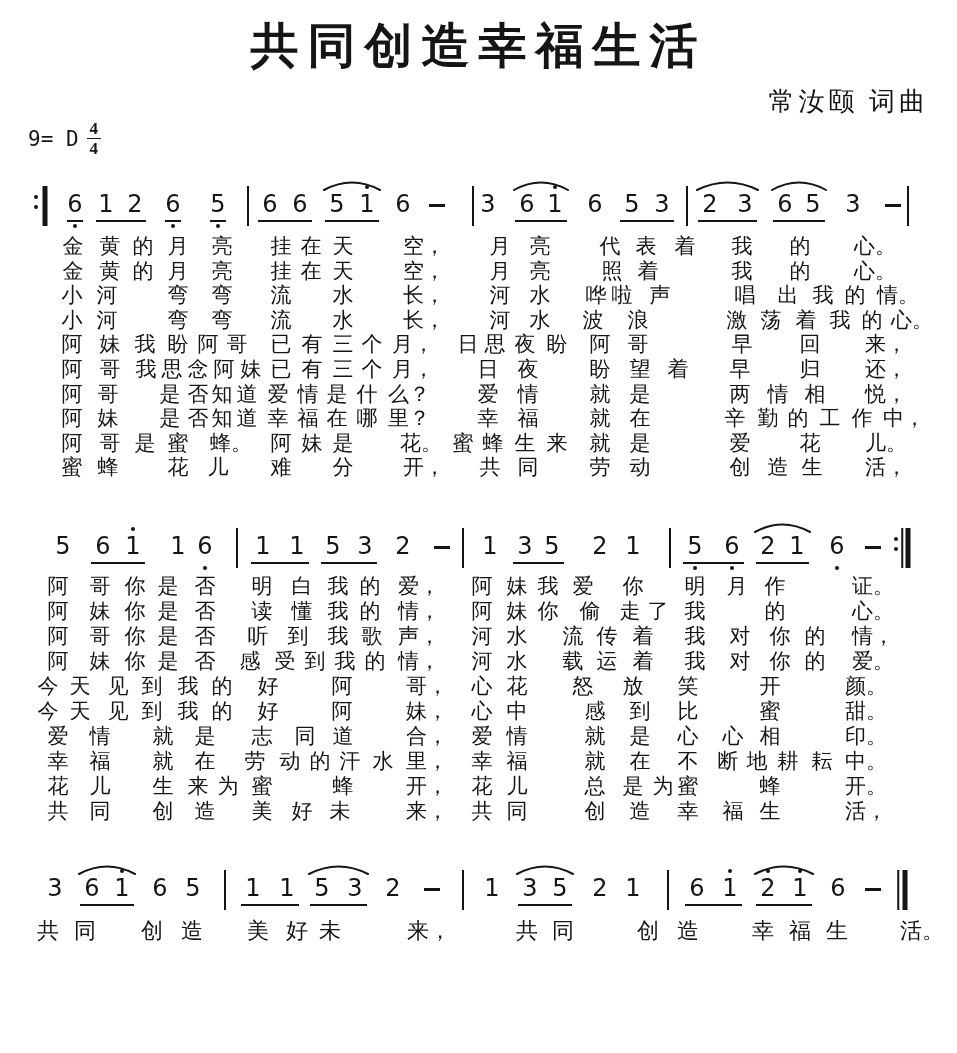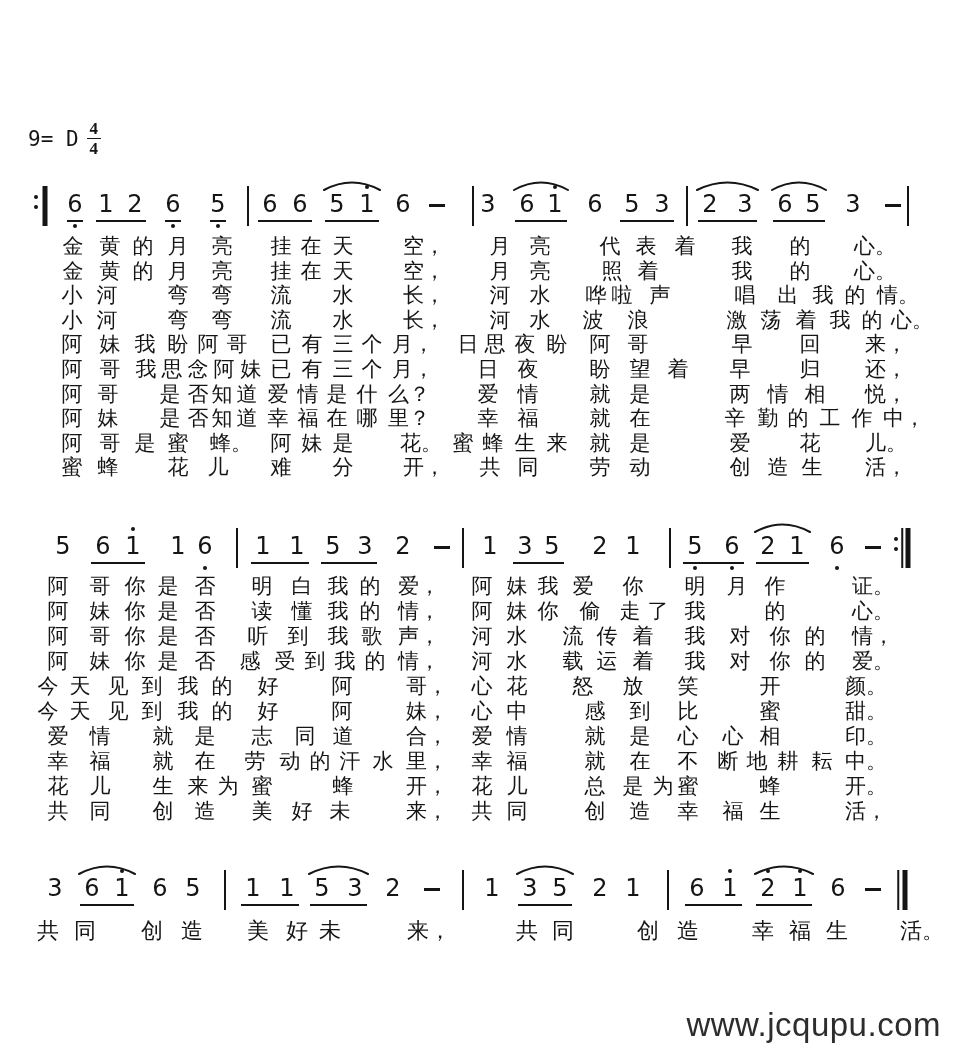--- a/index.html
+++ b/index.html
@@ -53,20 +53,22 @@
 
   .watermark{
     position:absolute;top:1006px;right:16px;font-size:33px;color:#2d2d2d;
     font-family:"Liberation Sans",sans-serif;letter-spacing:0.5px;
   }
 </style>
 </head>
 <body>
 
 <div class="sheet">
+  <h1 class="title">共同创造幸福生活</h1>
+  <div class="credit">常汝颐 词曲</div>
   <div class="keysig">
     <span>9= D</span>
     <span class="frac">
       <span class="frac-top">4</span>
       <span class="frac-bot">4</span>
     </span>
   </div>
 
   <div class="music-line" id="ml0">
       <svg class="slur" width="60" height="13" style="left: 322px;">
@@ -599,14 +601,13 @@
       <span class="lyric" style="left: 527px; top: 0px;">共</span>
       <span class="lyric" style="left: 563px; top: 0px;">同</span>
       <span class="lyric" style="left: 648px; top: 0px;">创</span>
       <span class="lyric" style="left: 688px; top: 0px;">造</span>
       <span class="lyric" style="left: 763px; top: 0px;">幸</span>
       <span class="lyric" style="left: 800px; top: 0px;">福</span>
       <span class="lyric" style="left: 837px; top: 0px;">生</span>
       <span class="lyric" style="left: 922px; top: 0px;">活。</span>
     </div>
 
-  <div class="watermark">www.jcqupu.com</div>
 </div>
 
 </body></html>

